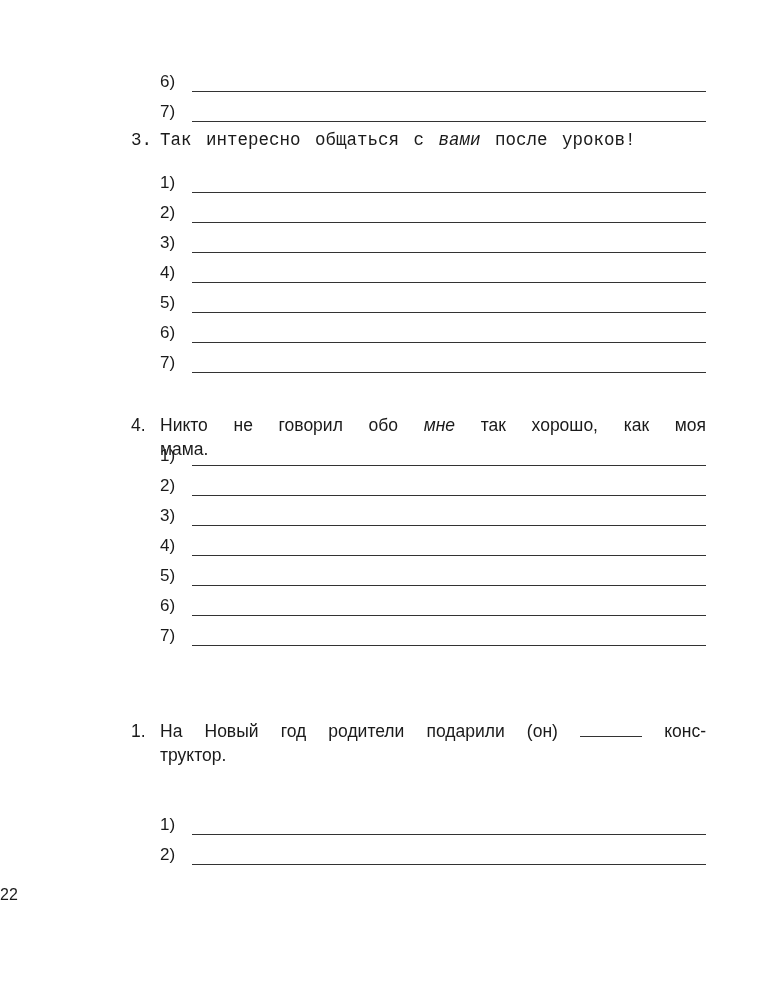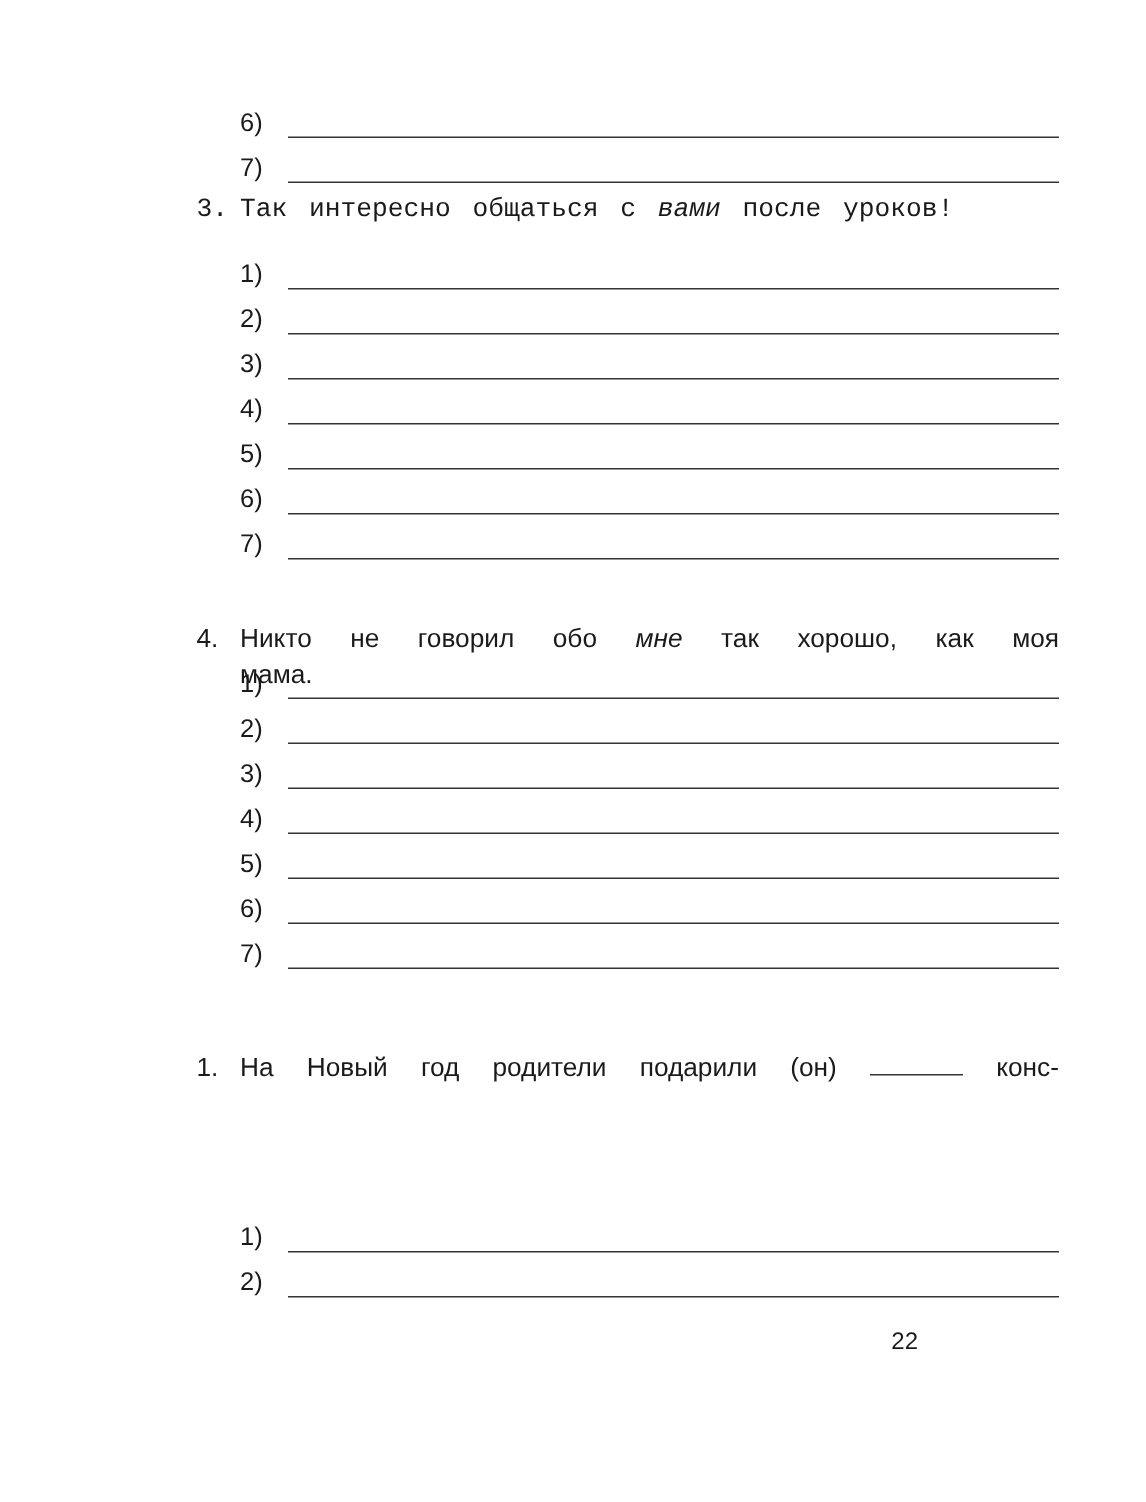--- a/index.html
+++ b/index.html
@@ -8,21 +8,21 @@
   .row { position:absolute; left:160px; width:546px; height:24px; }
   .row .num { position:absolute; left:0; top:0; font-size:17px; }
   .row .line { position:absolute; left:32px; right:0; top:19px; border-bottom:1.2px solid #333; }
   .sent { position:absolute; left:131px; width:575px; line-height:24px; text-align:justify; }
   .sent .n { display:inline-block; width:29px; }
   .just { text-align-last:justify; }
   .cont { padding-left:29px; }
   em { font-style:italic; }
   .sec { position:absolute; left:90px; width:616px; line-height:25px; }
   .blank { display:inline-block; width:62px; border-bottom:1.2px solid #333; height:16px; vertical-align:baseline; }
-  .pagenum { position:absolute; left:0; width:612px; top:886px; text-align:right; font-size:16px; }
+  .pagenum { position:absolute; left:0; width:612px; top:886px; text-align:left; font-size:16px; }
 </style>
 </head>
 <body>
 
 <div class="row" style="top:72px">
   <span class="num">6)</span>
   <span class="line"></span>
 </div>
 <div class="row" style="top:102px">
   <span class="num">7)</span>
@@ -94,22 +94,23 @@
     </div>
     <div class="row" style="top: 626px;">
       <span class="num">7)</span>
       <span class="line"></span>
     </div>
   </div>
 
 <div class="sec" style="top:680px;">
 </div>
 
-<div class="sent" style="top:699px;">
+<div class="sent" style="top:719px;">
   <div class="just" style="word-spacing:4px;"><span class="n">1.</span><span>На Новый год родители подарили (он)</span> <span class="blank"></span> <span>конс-</span></div>
+  <div class="cont">труктор.</div>
 </div>
 
 <div class="row" style="top:815px">
   <span class="num">1)</span>
   <span class="line"></span>
 </div>
 <div class="row" style="top:845px">
   <span class="num">2)</span>
   <span class="line"></span>
 </div>

